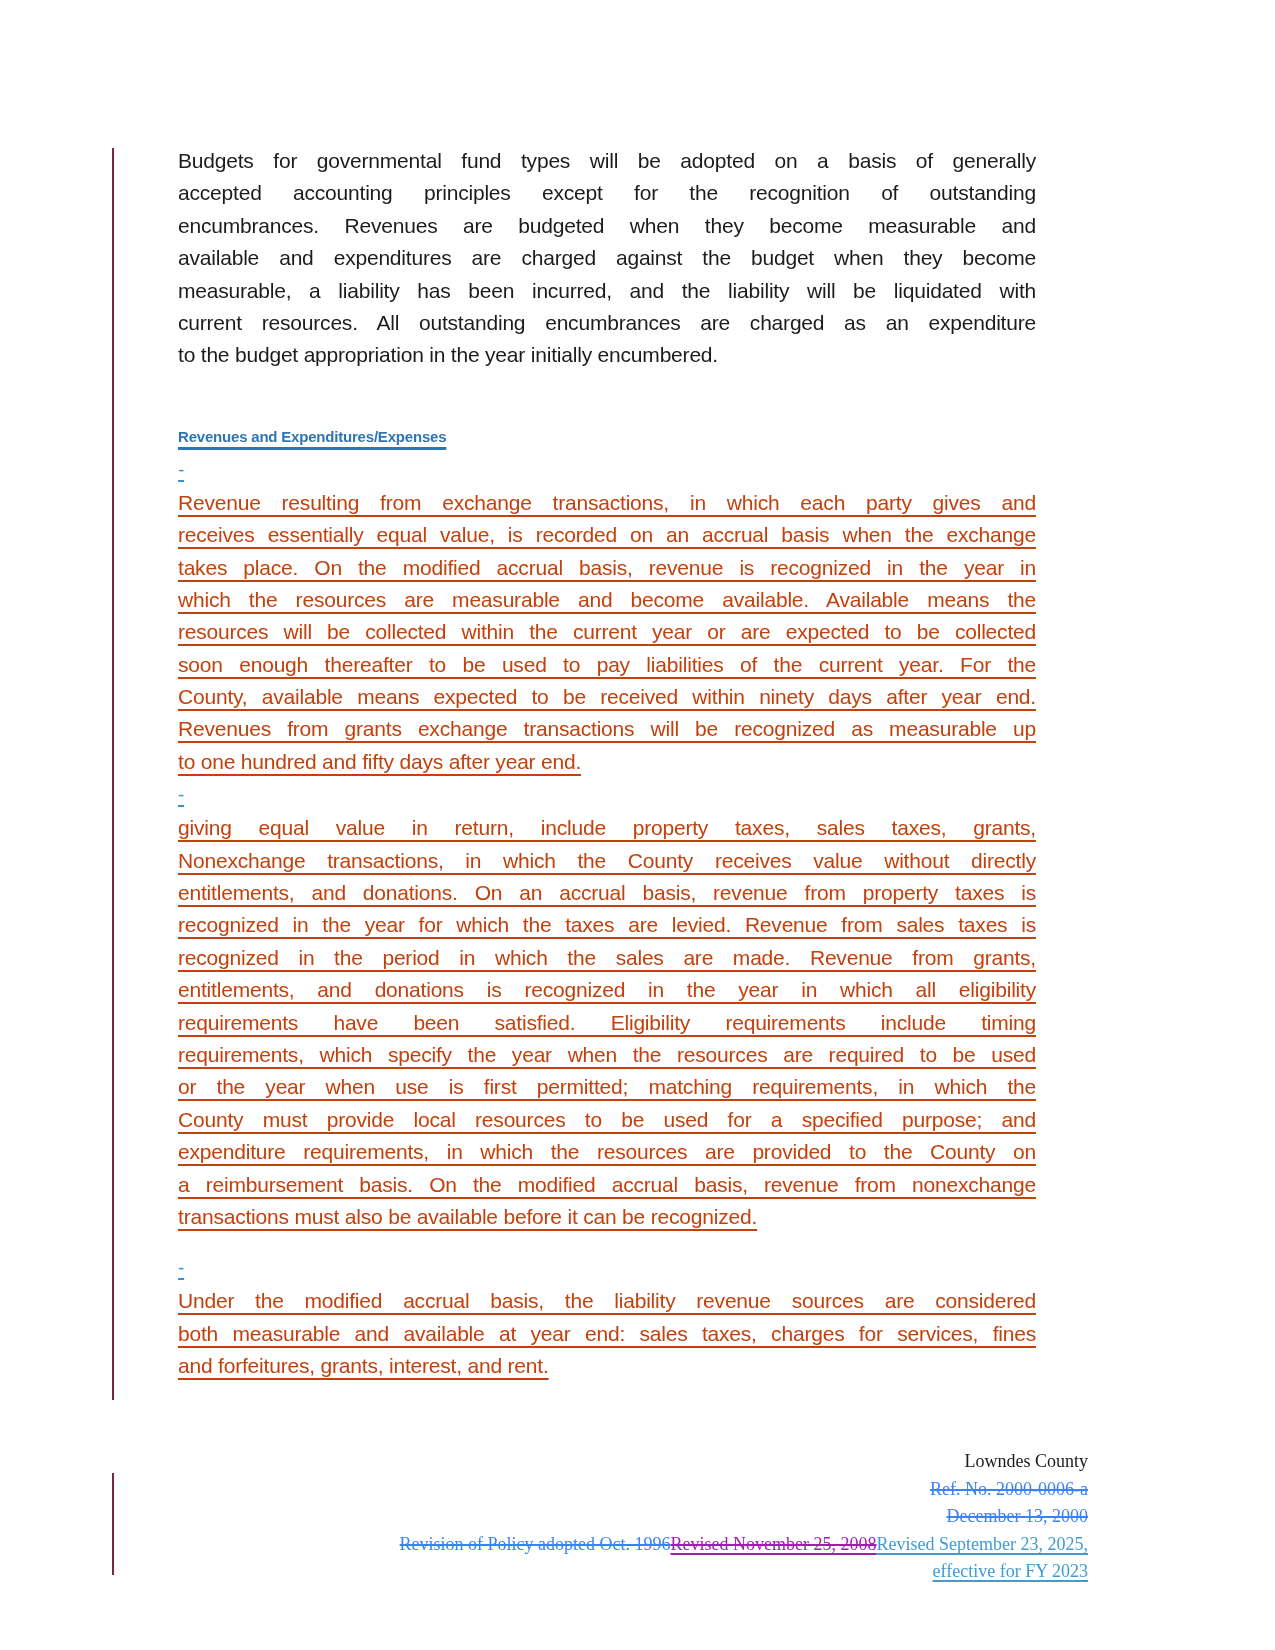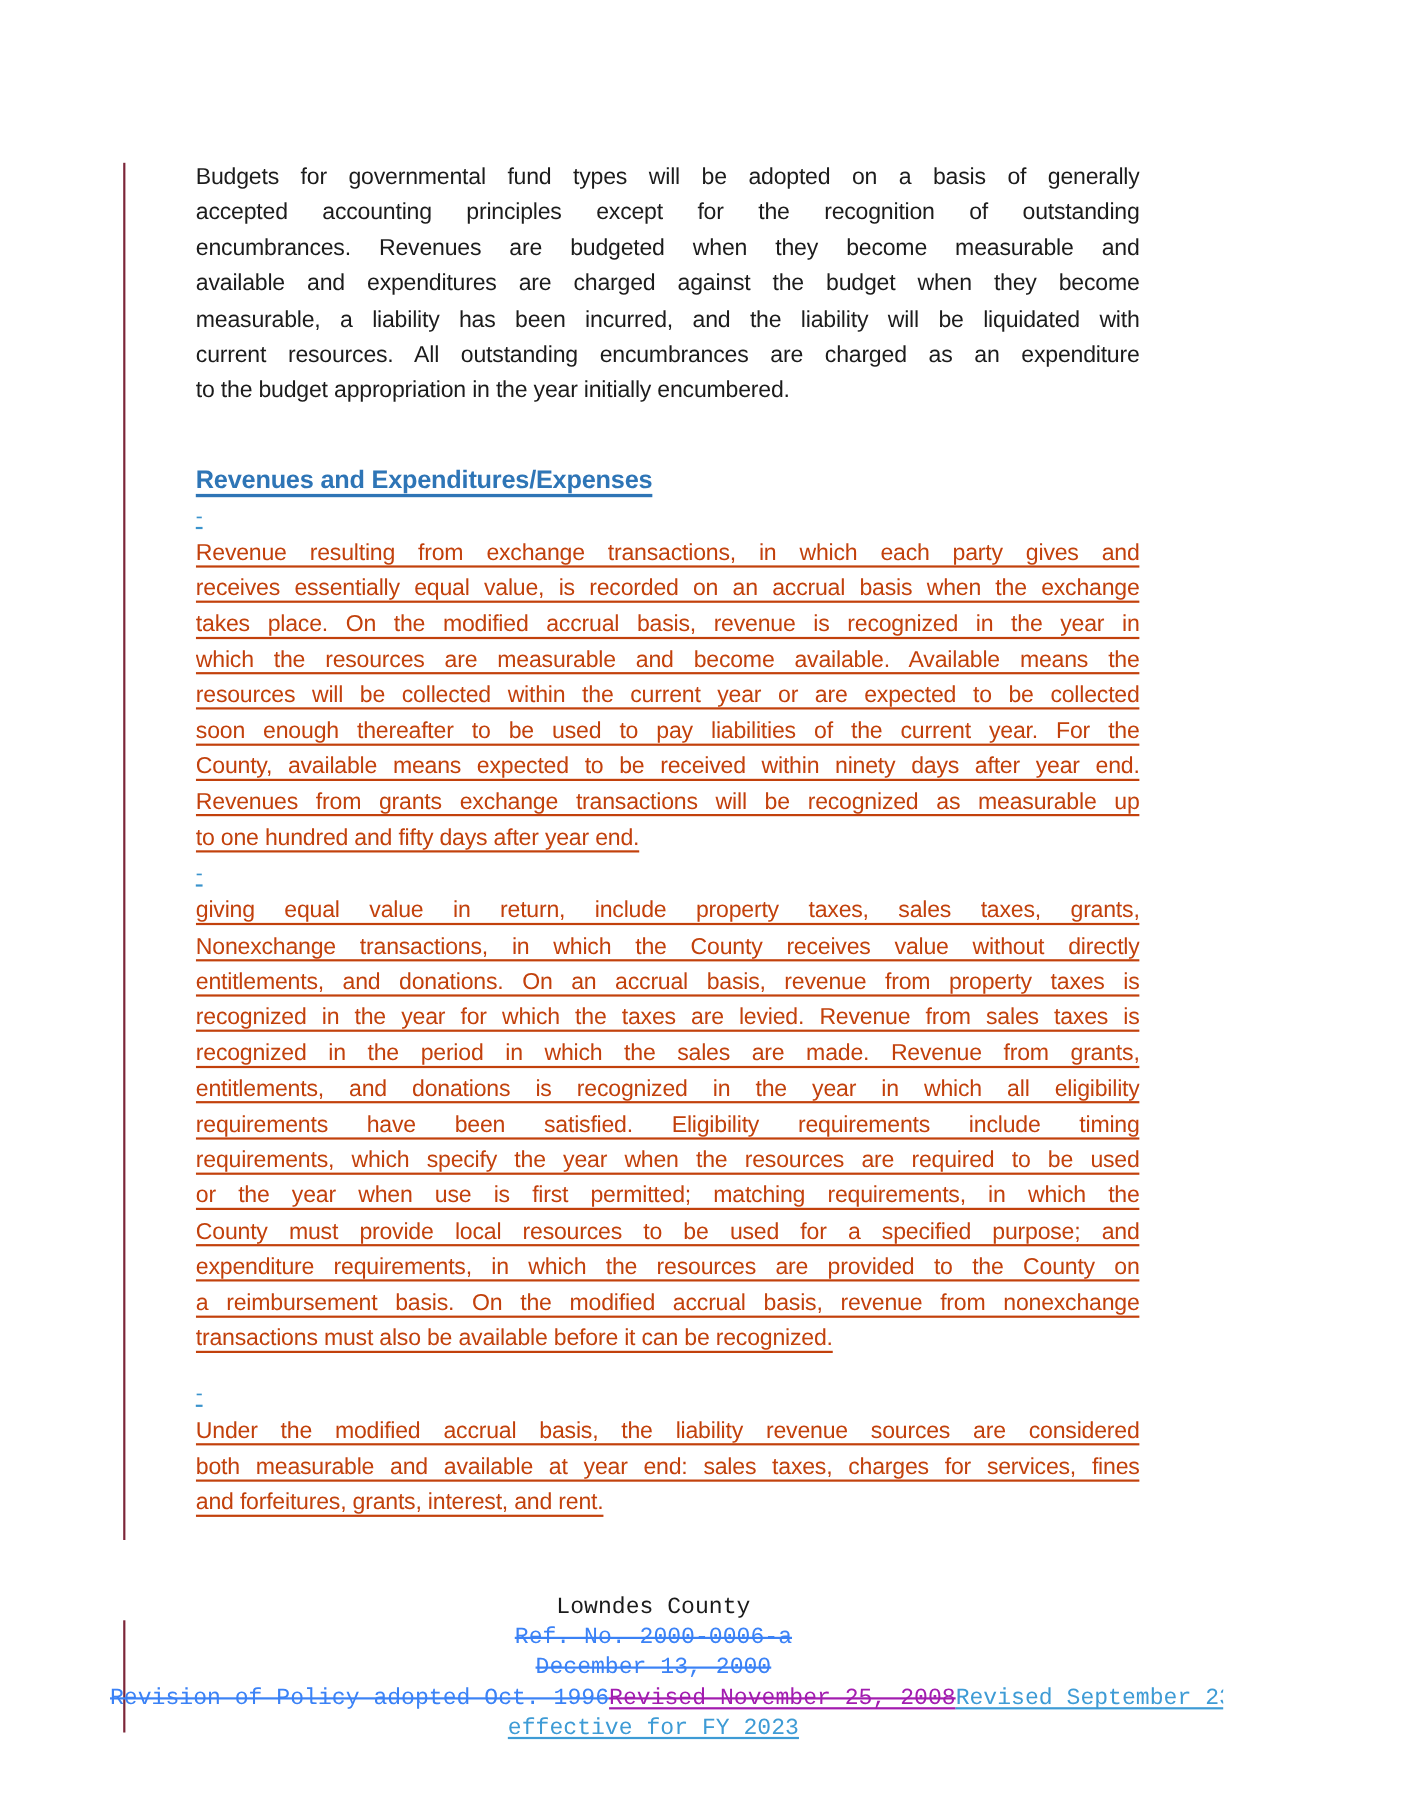--- a/index.html
+++ b/index.html
@@ -3,21 +3,20 @@
 <meta charset="utf-8">
 <style>
   html, body { margin: 0; padding: 0; background: #ffffff; }
   .page {
     position: relative;
     width: 1096px;
     height: 1650px;
     background: #ffffff;
     overflow: hidden;
     font-family: "Liberation Sans", sans-serif;
-    padding-left: 16px;
   }
   .change-bar {
     position: absolute;
     left: 112px;
     width: 2px;
     background: #7c2639;
   }
   .change-bar.bar-main { top: 148px; height: 1252px; }
   .change-bar.bar-footer { top: 1473px; height: 102px; }
 
@@ -46,21 +45,21 @@
     text-decoration-thickness: 2px;
     text-underline-offset: 5px;
     text-decoration-skip-ink: none;
   }
 
   .heading {
     margin-top: 48px;
     line-height: 33px;
     height: 33px;
     font-weight: bold;
-    font-size: 23px;
+    font-size: 15px;
     letter-spacing: -0.2px;
     color: #2e75b6;
     text-decoration: underline;
     text-decoration-thickness: 2.5px;
     text-underline-offset: 5px;
     text-decoration-skip-ink: none;
   }
 
   .insert-mark {
     line-height: 34px;
@@ -71,23 +70,23 @@
     text-decoration-thickness: 2px;
     text-underline-offset: 4px;
   }
   .insert-mark.extra-gap { margin-top: 18px; }
 
   .doc-footer {
     position: absolute;
     left: 100px;
     top: 1448px;
     width: 988px;
-    text-align: center;
-    font-family: Liberation Mono, monospace;
-    font-size: 21px;
+    text-align: right;
+    font-family: Liberation Serif, serif;
+    font-size: 18px;
     line-height: 27.5px;
     color: #1b1b1b;
   }
   .f-line { height: 27.5px; overflow: visible; white-space: nowrap; }
   .red-strike {
     color: #3b82f6;
     text-decoration: line-through;
     text-decoration-thickness: 2px;
     text-decoration-skip-ink: none;
   }

